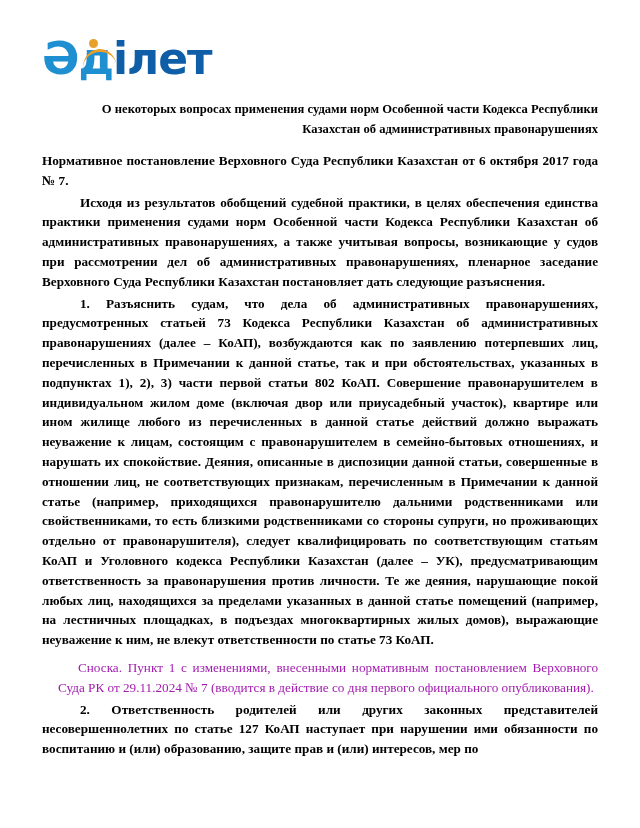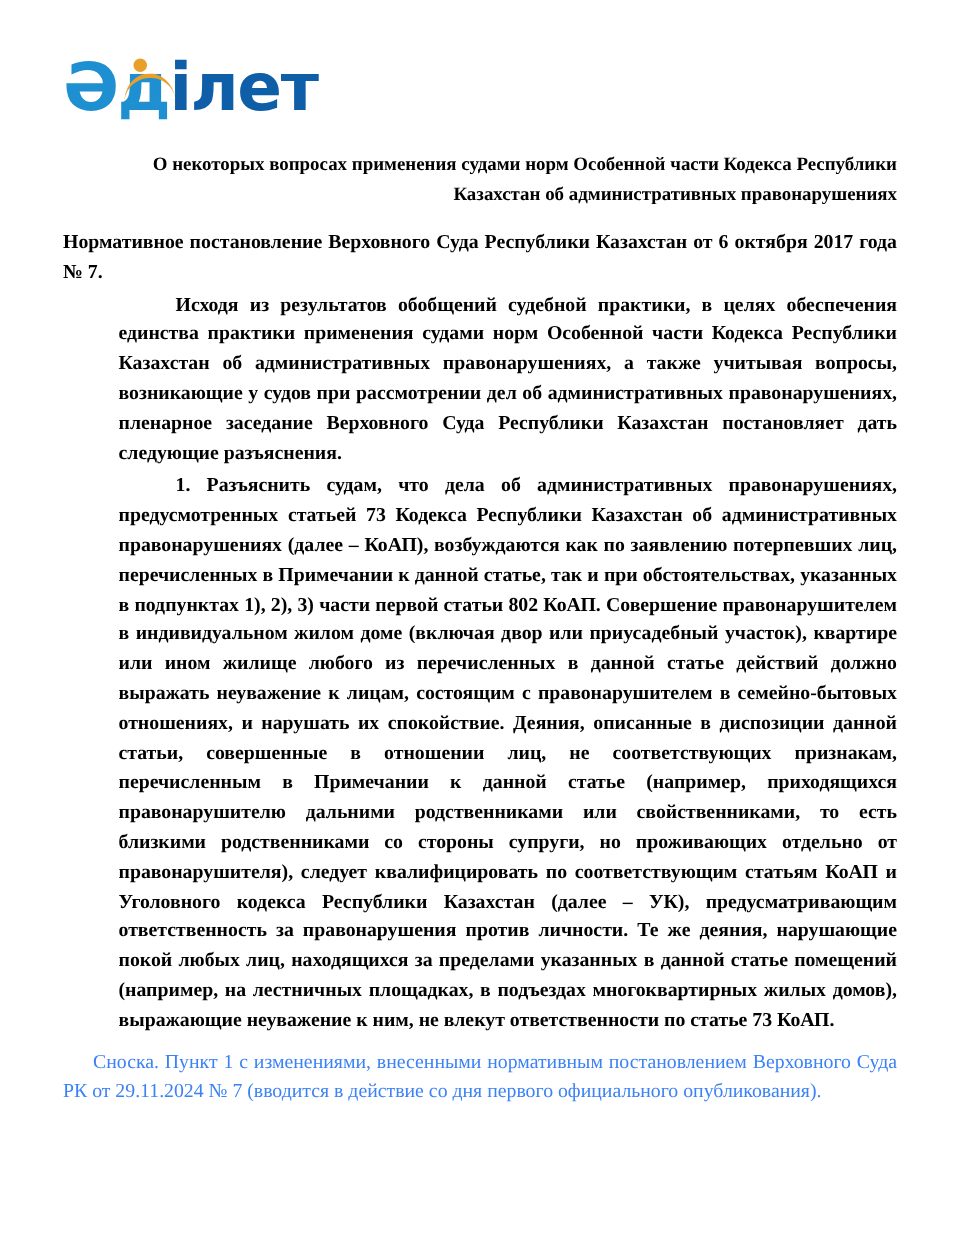--- a/index.html
+++ b/index.html
@@ -75,27 +75,26 @@
     font-size: 13.2px;
     line-height: 1.5;
     margin: 12px 0 0 0;
     text-align: justify;
     text-justify: inter-word;
     font-weight: bold;
   }
   p.para.indent {
     text-indent: 38px;
     margin-top: 2px;
-    margin-left: 37px;
   }
   .note {
-    color: #3b82f6;
+    color: #a21caf;
     font-size: 13.2px;
     line-height: 1.5;
-    margin: 8px 0 0 0;
+    margin: 8px 0 0 16px;
     text-align: justify;
     text-indent: 20px;
   }
 </style>
 </head>
 <body>
 
 <div class="page">
 
   <div class="logo-wrap">
@@ -109,14 +108,15 @@
   <h1 class="doc-title">О некоторых вопросах применения судами норм Особенной части Кодекса Республики Казахстан об административных правонарушениях</h1>
 
   <p class="para">Нормативное постановление Верховного Суда Республики Казахстан от 6 октября 2017 года № 7.</p>
 
   <p class="para indent">Исходя из результатов обобщений судебной практики, в целях обеспечения единства практики применения судами норм Особенной части Кодекса Республики Казахстан об административных правонарушениях, а также учитывая вопросы, возникающие у судов при рассмотрении дел об административных правонарушениях, пленарное заседание Верховного Суда Республики Казахстан постановляет дать следующие разъяснения.</p>
 
   <p class="para indent">1. Разъяснить судам, что дела об административных правонарушениях, предусмотренных статьей 73 Кодекса Республики Казахстан об административных правонарушениях (далее – КоАП), возбуждаются как по заявлению потерпевших лиц, перечисленных в Примечании к данной статье, так и при обстоятельствах, указанных в подпунктах 1), 2), 3) части первой статьи 802 КоАП. Совершение правонарушителем в индивидуальном жилом доме (включая двор или приусадебный участок), квартире или ином жилище любого из перечисленных в данной статье действий должно выражать неуважение к лицам, состоящим с правонарушителем в семейно-бытовых отношениях, и нарушать их спокойствие. Деяния, описанные в диспозиции данной статьи, совершенные в отношении лиц, не соответствующих признакам, перечисленным в Примечании к данной статье (например, приходящихся правонарушителю дальними родственниками или свойственниками, то есть близкими родственниками со стороны супруги, но проживающих отдельно от правонарушителя), следует квалифицировать по соответствующим статьям КоАП и Уголовного кодекса Республики Казахстан (далее – УК), предусматривающим ответственность за правонарушения против личности. Те же деяния, нарушающие покой любых лиц, находящихся за пределами указанных в данной статье помещений (например, на лестничных площадках, в подъездах многоквартирных жилых домов), выражающие неуважение к ним, не влекут ответственности по статье 73 КоАП.</p>
 
   <p class="note">Сноска. Пункт 1 с изменениями, внесенными нормативным постановлением Верховного Суда РК от 29.11.2024 № 7 (вводится в действие со дня первого официального опубликования).</p>
 
+  <p class="para indent">2. Ответственность родителей или других законных представителей несовершеннолетних по статье 127 КоАП наступает при нарушении ими обязанности по воспитанию и (или) образованию, защите прав и (или) интересов, мер по</p>
 
 </div>
 
 </body></html>

